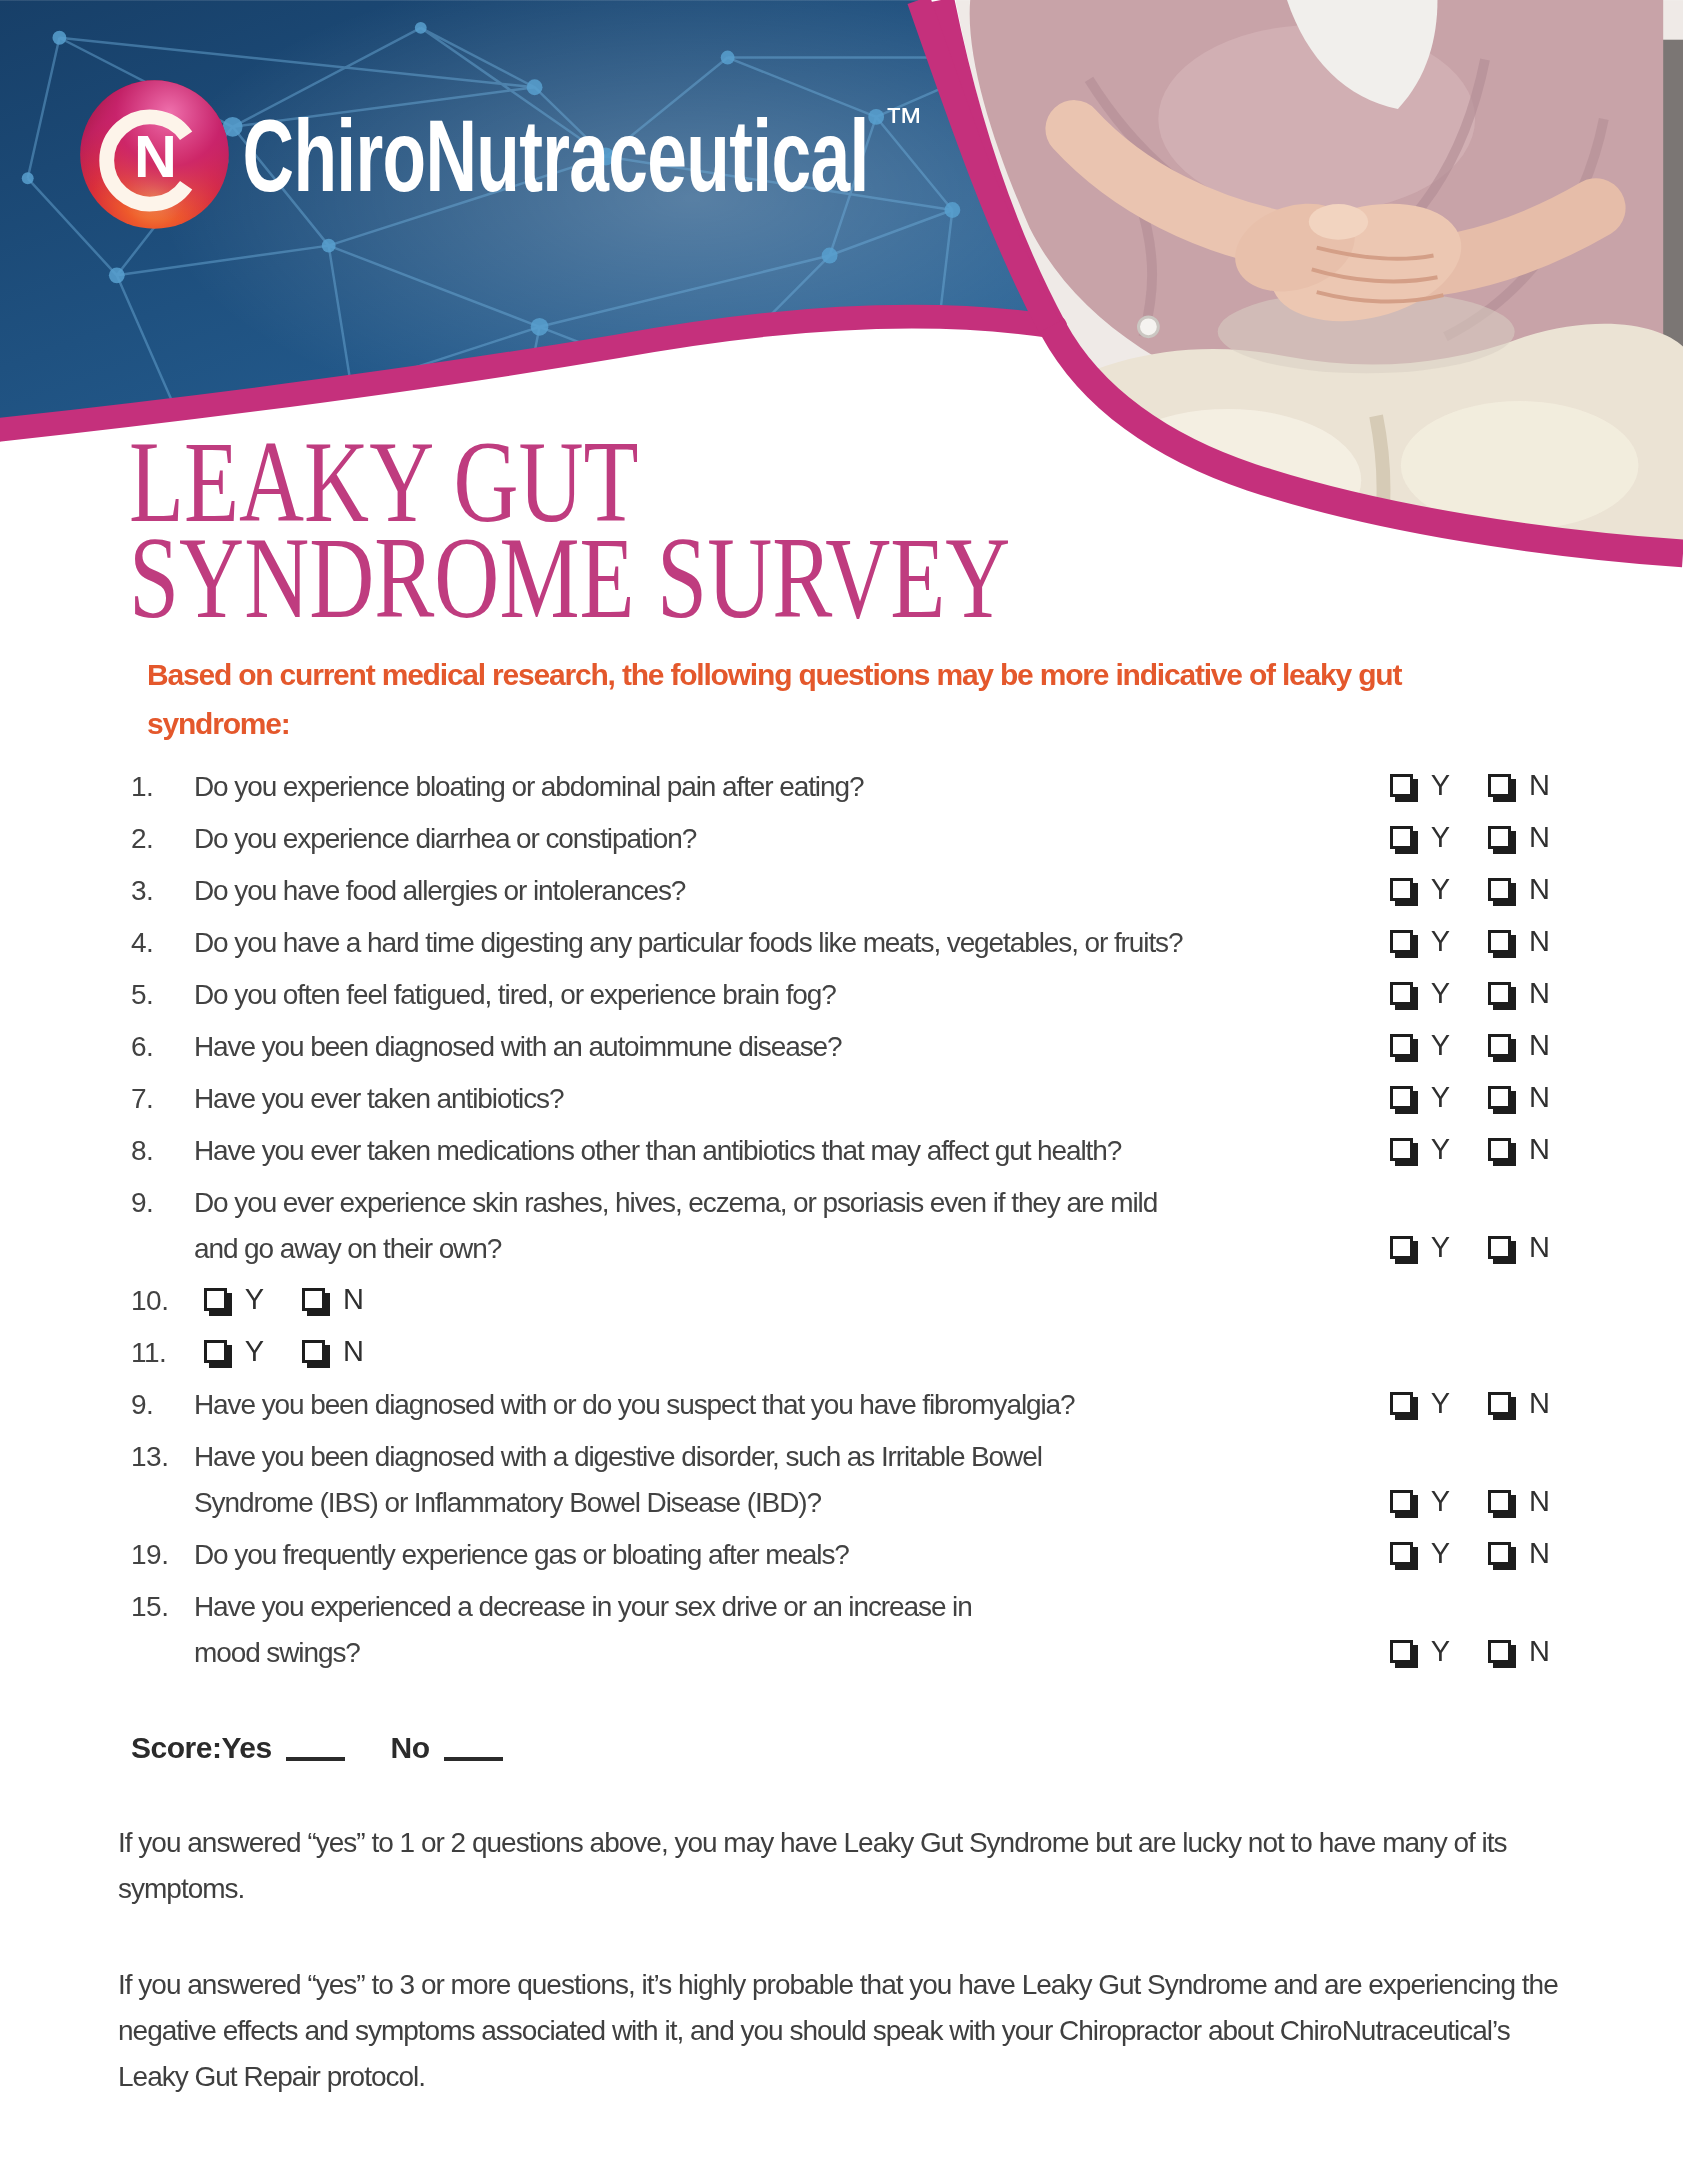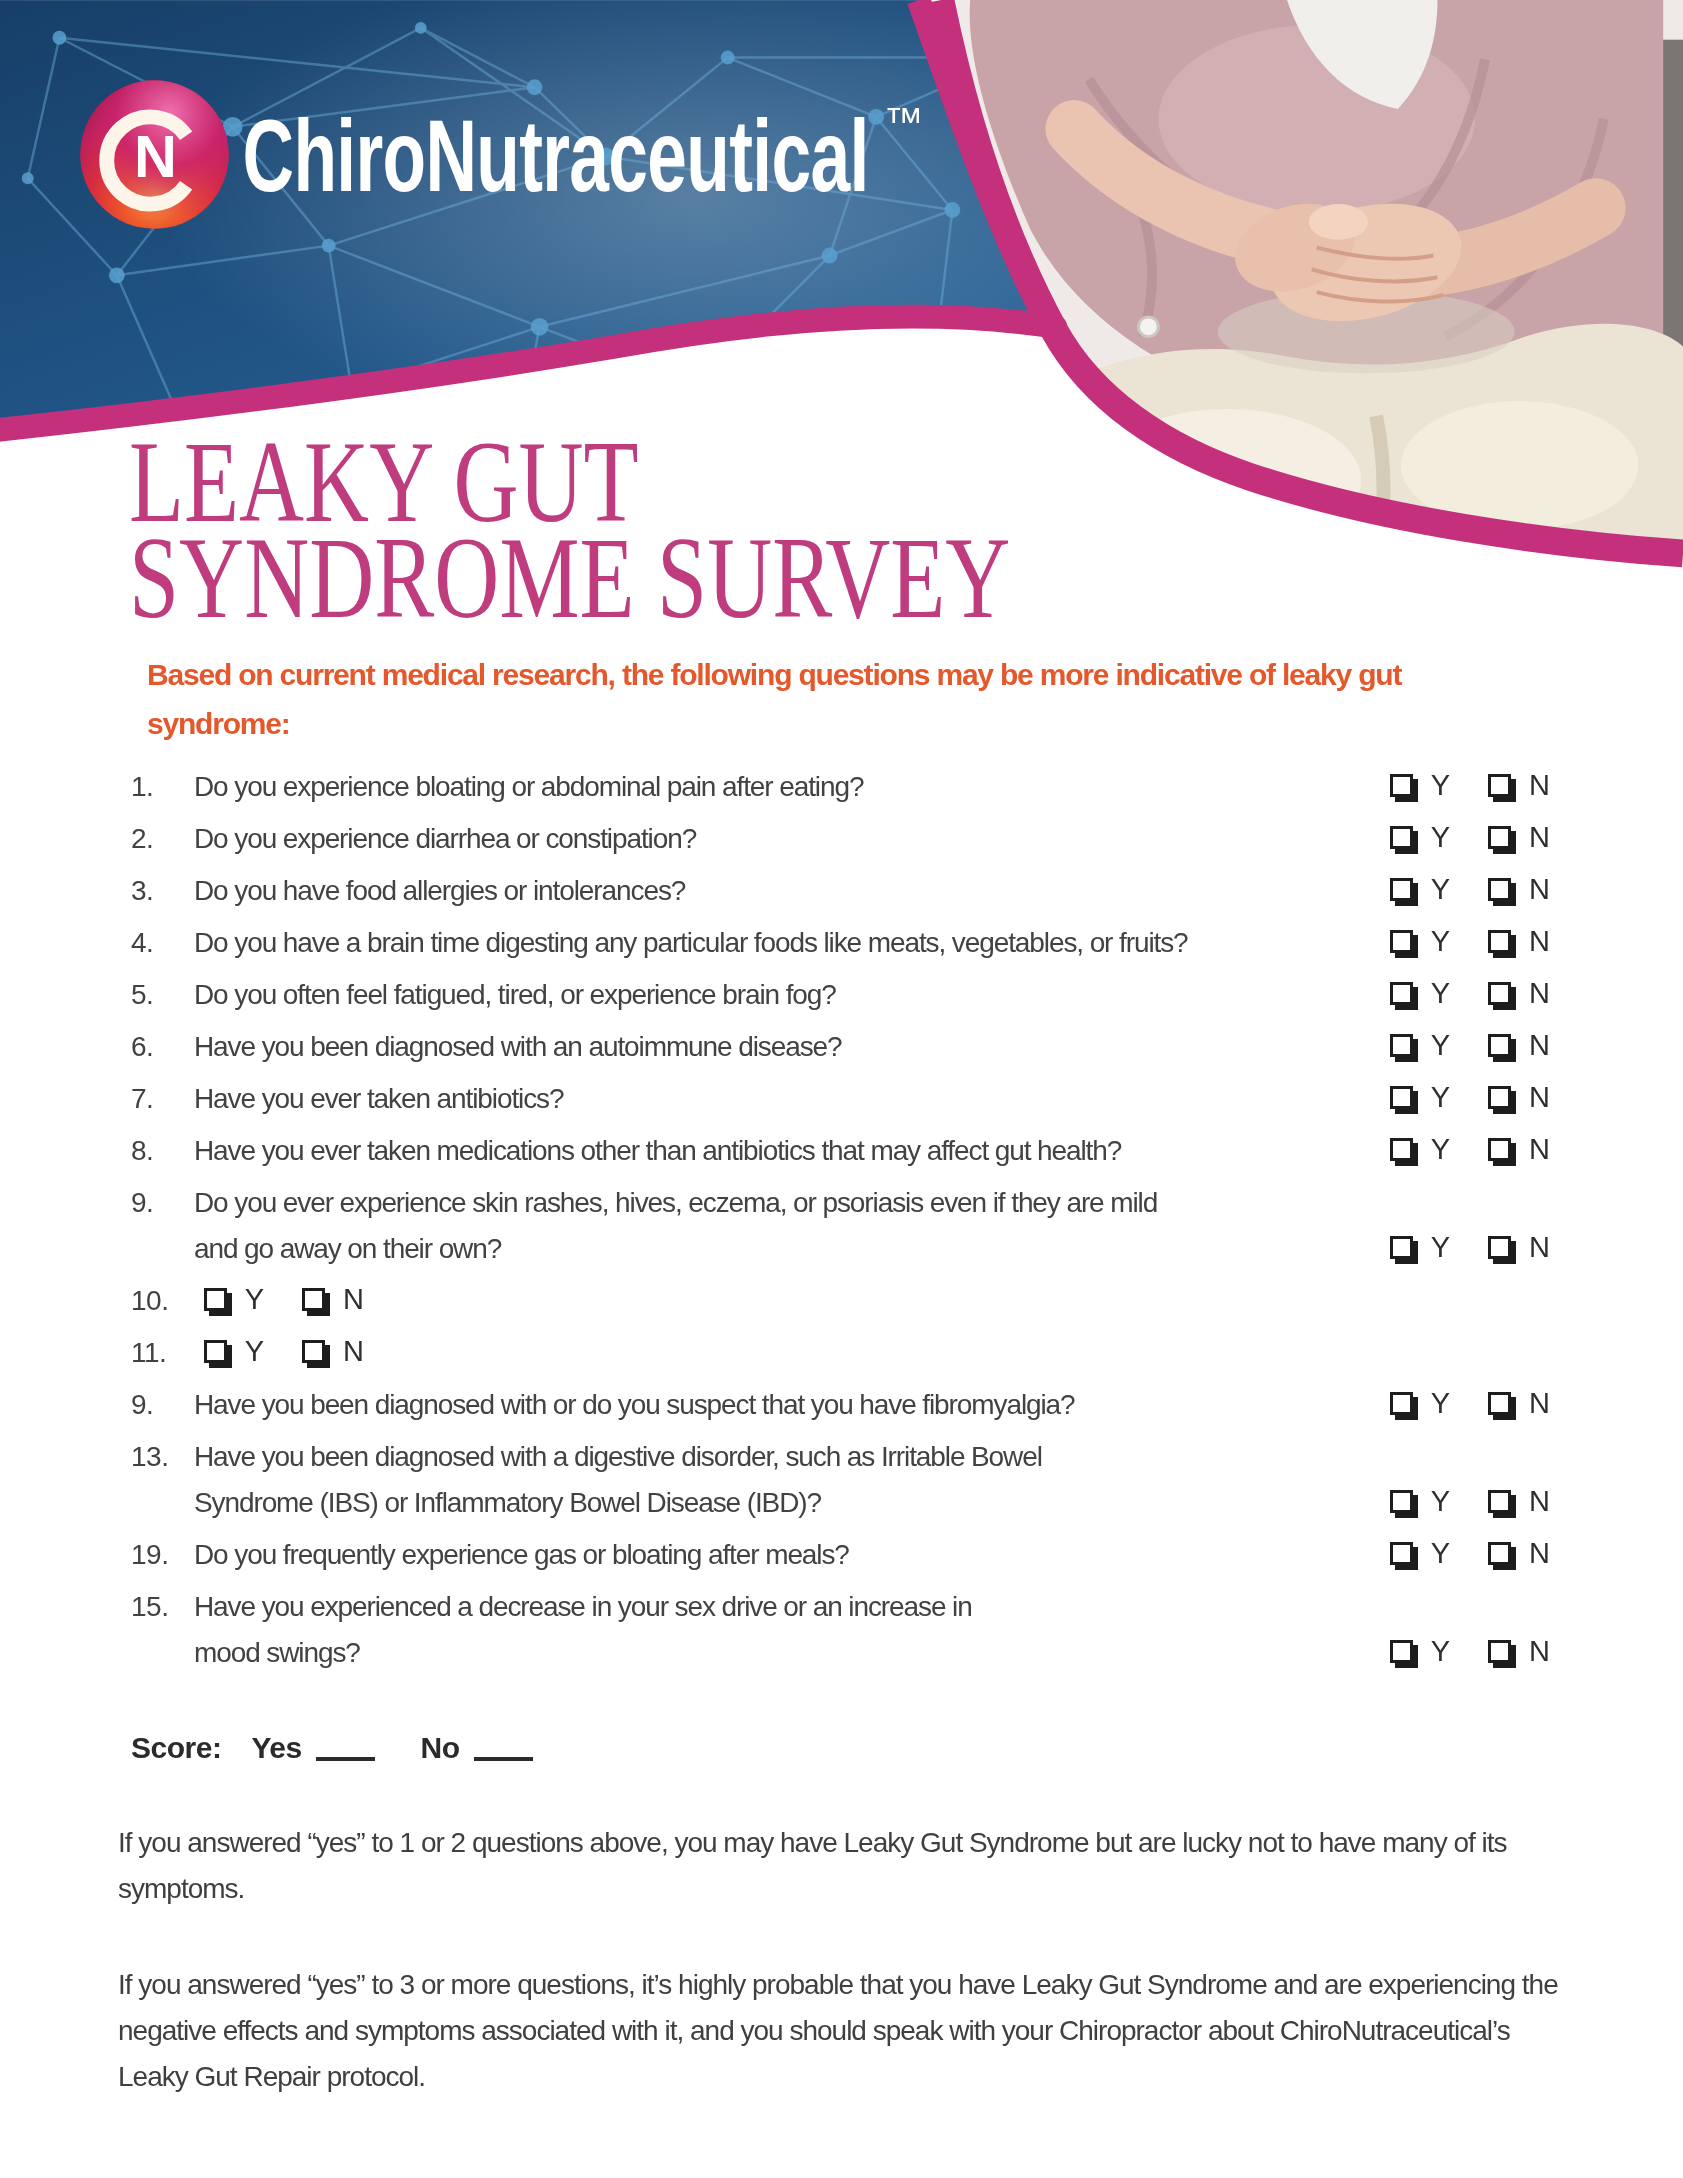--- a/index.html
+++ b/index.html
@@ -55,21 +55,21 @@
     margin-right:5px;
     cursor:pointer;
   }
   .yn-label{font-size:29px;color:#2f2f2f;letter-spacing:0;}
   
   .score{
     position:absolute;left:131px;top:1731px;
     font-size:30px;font-weight:bold;color:#2b2b2b;
     display:flex;align-items:baseline;
   }
-  .score .lbl{margin-right:30px;letter-spacing:-0.5px;text-align:right;}
+  .score .lbl{letter-spacing:-0.5px;text-align:right;}
   .score .word{margin-right:14px;letter-spacing:-0.5px;}
   .score .blank{
     display:inline-block;width:59px;height:4px;
     background:#2b2b2b;align-self:flex-end;margin-bottom:4px;margin-right:46px;
   }
   
   .outro{position:absolute;left:118px;top:1820px;width:1440px;}
   .outro p{
     margin:0 0 50px 0;
     font-size:28px;line-height:46px;color:#3f3f3f;
@@ -252,21 +252,21 @@
         </span>
         <span class="yn-group">
           <span class="cbx"></span>
           <span class="yn-label">N</span>
         </span>
       </div>
     </div>
 
     <div class="q-row">
       <div class="q-num">4.</div>
-      <div class="q-text"><span>Do you have a brain time digesting any particular foods like meats, vegetables, or fruits?</span></div>
+      <div class="q-text"><span>Do you have a hard time digesting any particular foods like meats, vegetables, or fruits?</span></div>
       <div class="q-yn">
         <span class="yn-group">
           <span class="cbx"></span>
           <span class="yn-label">Y</span>
         </span>
         <span class="yn-group">
           <span class="cbx"></span>
           <span class="yn-label">N</span>
         </span>
       </div>

